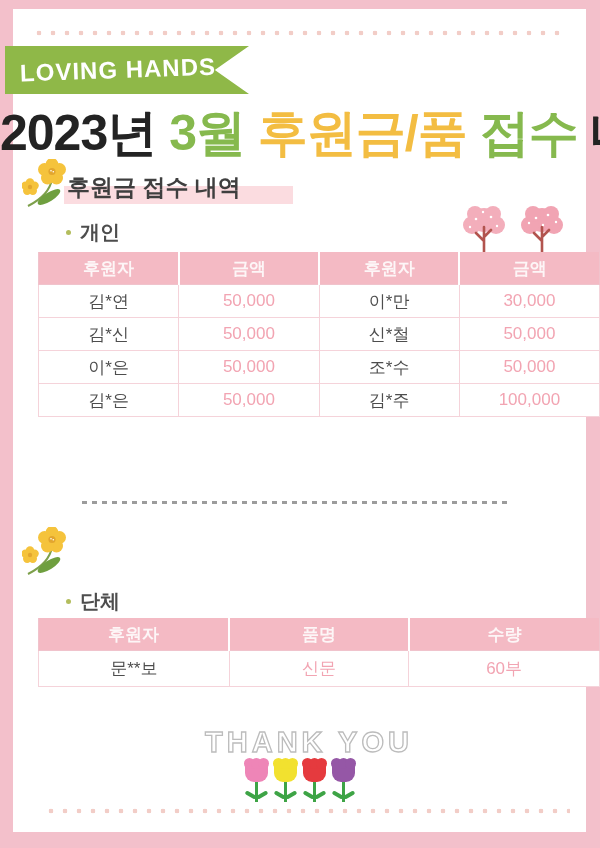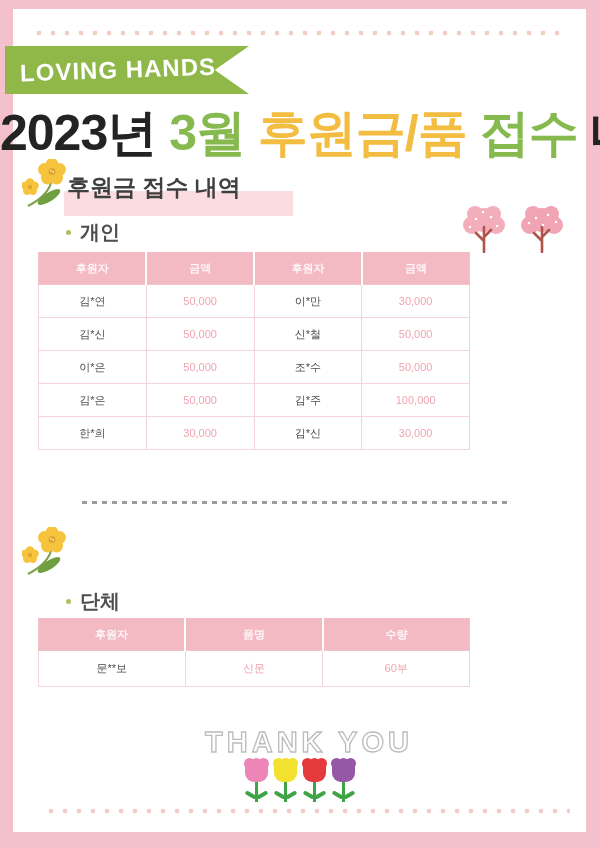--- a/index.html
+++ b/index.html
@@ -29,34 +29,34 @@
   
   .title{position:absolute;left:0;top:100px;width:492px;text-align:center;
     font-size:50px;font-weight:bold;letter-spacing:-1px;white-space:pre;}
   .tk{color:#232323;} .tg{color:#86b94e;} .ty{color:#f3bd42;}
 
   
   .sec-head{position:absolute;left:64px;}
   .sh1{top:172px;} .sh2{top:541px;}
   .hl{font-size:23px;font-weight:bold;color:#3f3f3f;
     background:linear-gradient(to bottom,rgba(0,0,0,0) 44%,#fbdce0 44%);
-    padding:2px 52px 16px 3px;}
+    padding:2px 52px 4px 3px;}
   .sub{position:absolute;left:66px;font-size:20px;font-weight:bold;color:#4d4d4d;
     display:flex;align-items:center;}
   .sub1{top:219px;} .sub2{top:588px;text-align:center;}
   .bullet{width:5px;height:5px;border-radius:50%;background:#b3bd5d;display:inline-block;margin-right:9px;}
 
   
   .flower{position:absolute;}
   .f1{left:22px;top:159px;} .f2{left:22px;top:527px;}
   .trees{position:absolute;left:458px;top:205px;}
 
   
-  .tbl{position:absolute;left:38px;width:432px;border-collapse:collapse;table-layout:fixed;
-    font-size:11px;text-align:center;}
+  .tbl{position:absolute;left:38px;width:562px;border-collapse:collapse;table-layout:fixed;
+    font-size:17px;text-align:center;}
   .t1{top:252px;} .t2{top:618px;}
   .tbl th{background:#f4bac4;color:#fdf6f7;font-weight:bold;height:30px;
     border-left:2px solid #ffffff;border-bottom:1px solid #f0c3cc;}
   .tbl th:first-child{border-left:1px solid #f0c3cc;}
   .tbl th:last-child{border-right:1px solid #f0c3cc;}
   .tbl td{height:30px;border:1px solid #f5d3da;background:#ffffff;text-align:center;}
   .t2 td{height:33px;}
   .cname{color:#4d4d4d;}
   .camt{color:#f2a4b2;}
 
@@ -198,26 +198,20 @@
         <td class="camt">50,000</td>
         <td class="cname">조*수</td>
         <td class="camt">50,000</td>
       </tr>
       <tr>
         <td class="cname">김*은</td>
         <td class="camt">50,000</td>
         <td class="cname">김*주</td>
         <td class="camt">100,000</td>
       </tr>
-      <tr>
-        <td class="cname">한*희</td>
-        <td class="camt">30,000</td>
-        <td class="cname">김*신</td>
-        <td class="camt">30,000</td>
-      </tr>
     </tbody>
   </table>
 
   <div class="divider"></div>
 
   <svg class="flower f2" width="48" height="52" viewBox="0 0 48 52">
     <path d="M30,20 C28,32 20,40 6,47" stroke="#7da04b" stroke-width="2" fill="none"></path>
     <ellipse cx="27" cy="38" rx="13" ry="4.5" fill="#6f9f3f" transform="rotate(-32 27 38)"></ellipse>
     <g fill="#f5c33c">
       <circle cx="30" cy="5.5" r="6.5"></circle>

